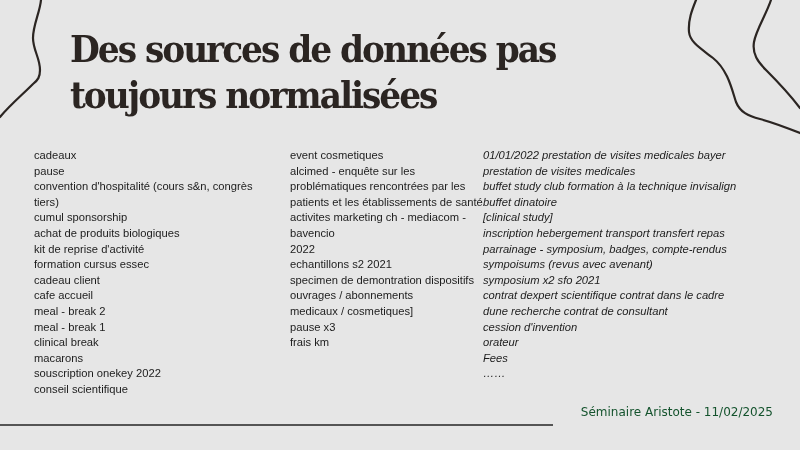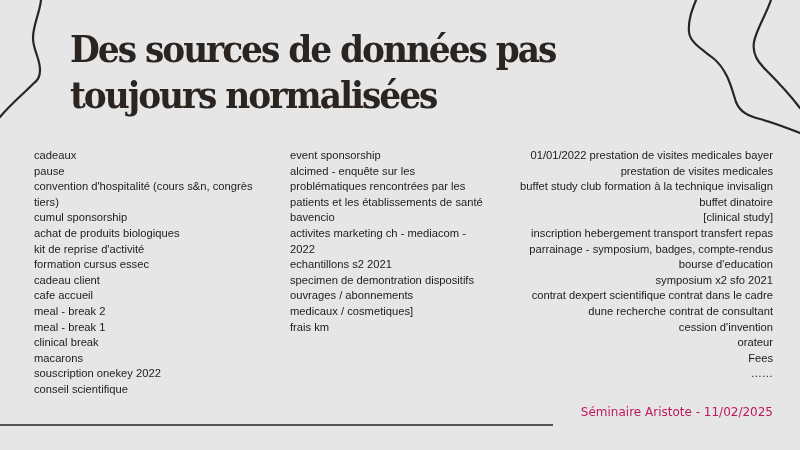--- a/index.html
+++ b/index.html
@@ -44,36 +44,36 @@
       font-size: 11.2px;
       line-height: 15.6px;
       color: #1c1c1c;
     }
     .col .item {
       display: block;
       white-space: nowrap;
     }
     .col1 { left: 34px; width: 240px; }
     .col2 { left: 290px; width: 215px; }
-    .col3 { right: 27px; width: 290px; text-align: right; }
+    .col3 { right: 27px; width: 290px; text-align: left; font-style: italic; }
     .footer-line {
       position: absolute;
       left: 0;
       top: 424px;
       width: 553px;
       height: 2px;
       background: #555555;
     }
     .footer-text {
       position: absolute;
       right: 27px;
       top: 405px;
       font-family: "DejaVu Sans", sans-serif;
       font-size: 12px;
-      color: #be185d;
+      color: #14532d;
       white-space: nowrap;
     }
   </style>
 </head>
 <body>
 
 <svg class="deco" viewBox="0 0 800 450" xmlns="http://www.w3.org/2000/svg">
   <path d="M41,0 C40,12 33,25 33,38 C33,50 40,58 40,70 C40,77 38,80 33,84 C22,95 10,105 0,117" fill="none" stroke="#2b2522" stroke-width="2.2" stroke-linecap="round"></path>
   <path d="M696,0 C692,10 688,20 689,32 C690,42 700,48 713,58 C728,70 732,90 736,102 C740,112 748,116 760,119 C775,123 790,129 800,133" fill="none" stroke="#2b2522" stroke-width="2.2" stroke-linecap="round"></path>
   <path d="M771,0 C766,15 756,30 754,42 C752,54 758,62 766,70 C778,82 790,95 800,108" fill="none" stroke="#2b2522" stroke-width="2.2" stroke-linecap="round"></path>
@@ -97,43 +97,44 @@
   <span class="item">cafe accueil</span>
   <span class="item">meal - break 2</span>
   <span class="item">meal - break 1</span>
   <span class="item">clinical break</span>
   <span class="item">macarons</span>
   <span class="item">souscription onekey 2022</span>
   <span class="item">conseil scientifique</span>
 </div>
 
 <div class="col col2">
-  <span class="item">event sponsorship</span>
+  <span class="item">event cosmetiques</span>
   <span class="item">alcimed - enquête sur les</span>
   <span class="item">problématiques rencontrées par les</span>
   <span class="item">patients et les établissements de santé</span>
+  <span class="item">activites marketing ch - mediacom -</span>
   <span class="item">bavencio</span>
-  <span class="item">activites marketing ch - mediacom -</span>
   <span class="item">2022</span>
   <span class="item">echantillons s2 2021</span>
   <span class="item">specimen de demontration dispositifs</span>
   <span class="item">ouvrages / abonnements</span>
   <span class="item">medicaux / cosmetiques]</span>
+  <span class="item">pause x3</span>
   <span class="item">frais km</span>
 </div>
 
 <div class="col col3">
   <span class="item">01/01/2022 prestation de visites medicales bayer</span>
   <span class="item">prestation de visites medicales</span>
   <span class="item">buffet study club formation à la technique invisalign</span>
   <span class="item">buffet dinatoire</span>
   <span class="item">[clinical study]</span>
   <span class="item">inscription hebergement transport transfert repas</span>
   <span class="item">parrainage - symposium, badges, compte-rendus</span>
-  <span class="item">bourse d'education</span>
+  <span class="item">sympoisums (revus avec avenant)</span>
   <span class="item">symposium x2 sfo 2021</span>
   <span class="item">contrat dexpert scientifique contrat dans le cadre</span>
   <span class="item">dune recherche contrat de consultant</span>
   <span class="item">cession d'invention</span>
   <span class="item">orateur</span>
   <span class="item">Fees</span>
   <span class="item">……</span>
 </div>
 
 <div class="footer-line"></div>

